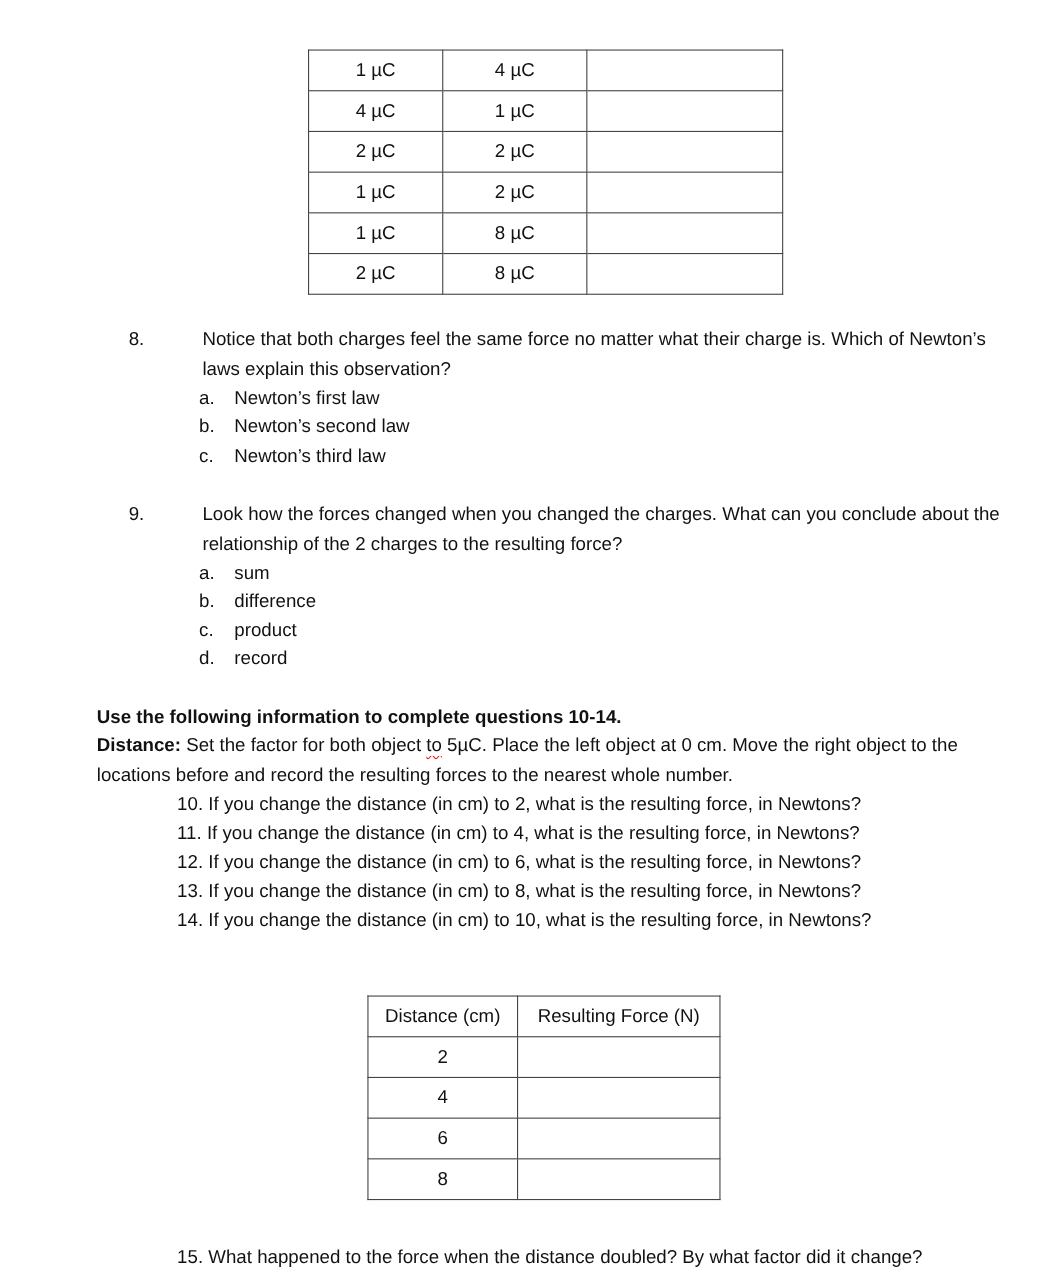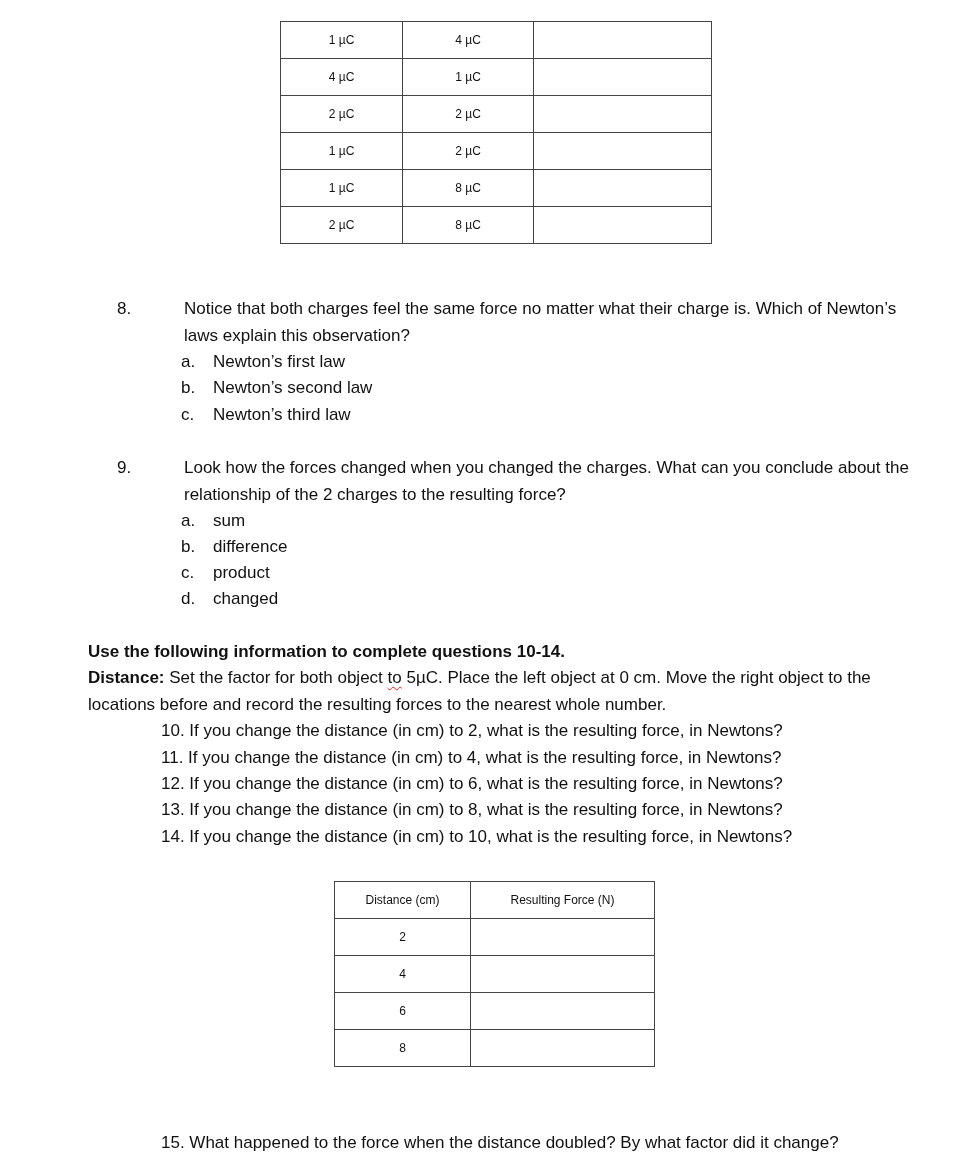--- a/index.html
+++ b/index.html
@@ -12,21 +12,22 @@
       height: 1160px;
       position: relative;
       overflow: hidden;
       font-family: "Liberation Sans", "DejaVu Sans", sans-serif;
       color: #111111;
       font-size: 17px;
     }
     table.grid {
       position: absolute;
       border-collapse: collapse;
-      font-size: 12px;
+      font-size: 17px;
+      margin-top: 24px;
     }
     table.grid td, table.grid th {
       border: 1.5px solid #444444;
       text-align: center;
       padding: 0;
       font-weight: normal;
     }
     #charge-table { left: 280px; top: 21px; }
     #charge-table td { height: 36px; }
     #charge-table td.c1 { width: 121px; }
@@ -137,21 +138,21 @@
 <div class="opt" style="left:181px; top:534px;">
   <span class="letter">b.</span>
   <span class="otext">difference</span>
 </div>
 <div class="opt" style="left:181px; top:560px;">
   <span class="letter">c.</span>
   <span class="otext">product</span>
 </div>
 <div class="opt" style="left:181px; top:586px;">
   <span class="letter">d.</span>
-  <span class="otext">changed</span>
+  <span class="otext">record</span>
 </div>
 
 <div class="block bold" style="top:639px;">Use the following information to complete questions 10-14.</div>
 <div class="block" style="top:665px;">
   <span class="bold">Distance:</span><span> Set the factor for both object </span><span class="squiggle">to</span><span> 5µC. Place the left object at 0 cm. Move the right object to the locations before and record the resulting forces to the nearest whole number.</span>
 </div>
 
 <div class="sub-q" style="top:718px;">10. If you change the distance (in cm) to 2, what is the resulting force, in Newtons?</div>
 <div class="sub-q" style="top:745px;">11. If you change the distance (in cm) to 4, what is the resulting force, in Newtons?</div>
 <div class="sub-q" style="top:771px;">12. If you change the distance (in cm) to 6, what is the resulting force, in Newtons?</div>

